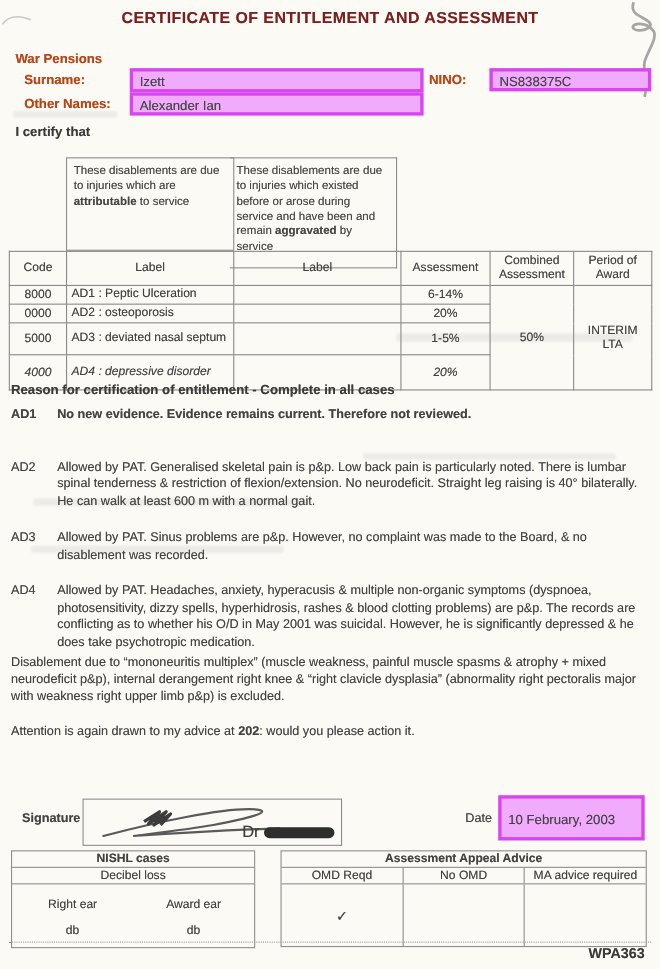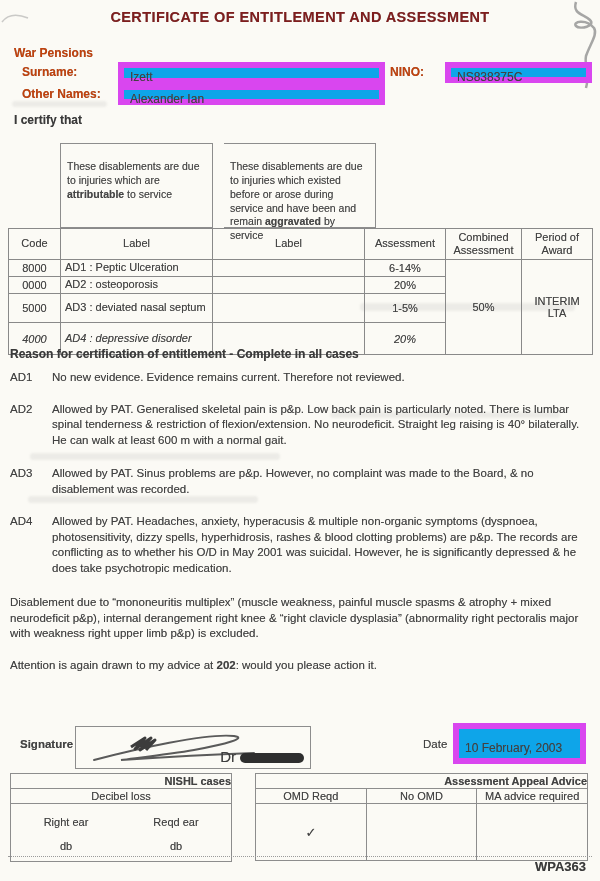--- a/index.html
+++ b/index.html
@@ -20,33 +20,33 @@
   .doc-title {
     top: 9px; left: 0; width: 600px;
     text-align: center;
     font-size: 14.5px; font-weight: bold; letter-spacing: 0.4px;
     color: #7f1d1d;
   }
 
   
   .hdr-label { font-size: 12px; font-weight: bold; color: #c2410c; }
   .field-box {
-    border: 6px solid #d946ef;
-    background: #0ea5e9;
+    border: 3px solid #d946ef;
+    background: #f0abfc;
     font-size: 12px;
     padding: 2px 6px 0 6px;
     color: #424242;
   }
 
   
   .desc-box {
     border: 1px solid #8d8d8d;
     font-size: 10.5px;
     line-height: 1.32;
-    padding: 16px 6px;
+    padding: 5px 6px;
     color: #464646;
   }
 
   
   table.main {
     border-collapse: collapse;
     table-layout: fixed;
     width: 584px;
     font-size: 11px;
   }
@@ -76,21 +76,21 @@
     width: 64px; height: 10px;
     background: #2e2e2e;
     border-radius: 5px;
     vertical-align: middle;
     margin-left: 4px;
   }
 
   
   .btm-table { border: 1px solid #8d8d8d; font-size: 11px; color: #424242; }
   .btm-row { border-bottom: 1px solid #8d8d8d; text-align: center; padding: 1px 0; }
-  .btm-title { font-weight: bold; text-align: right; }
+  .btm-title { font-weight: bold; }
   .appeal-cols { display: flex; border-bottom: 1px solid #8d8d8d; }
   .appeal-cols > div { flex: 1; text-align: center; padding: 1px 0; border-right: 1px solid #8d8d8d; }
   .appeal-cols > div:last-child { border-right: none; }
   .appeal-body { display: flex; height: 56px; }
   .appeal-body > div { flex: 1; border-right: 1px solid #8d8d8d; display: flex; align-items: center; justify-content: center; }
   .appeal-body > div:last-child { border-right: none; }
   .nishl-body { height: 57px; position: relative; font-size: 11px; }
   .nishl-half { position: absolute; width: 50%; text-align: center; }
 
   .footer-line { border-top: 1px dotted #9a9a9a; }
@@ -134,21 +134,21 @@
   <div class="abs field-box" style="top:62px; left:445px; width:147px; height:21px;">NS838375C</div>
 
   <div class="abs hdr-label" style="top:87px; left:22px;">Other Names:</div>
   <div class="abs field-box" style="top:84px; left:118px; width:267px; height:21px;">Alexander Ian</div>
 
   <div class="abs section-heading" style="top:113px; left:14px;">I certify that</div>
 
   <div class="abs desc-box" style="top:143px; left:60px; width:153px; height:85px;">
     <span>These disablements are due to injuries which are </span><span class="bold">attributable</span><span> to service</span>
   </div>
-  <div class="abs desc-box" style="top:143px; left:224px; width:152px; height:85px; border-left:none;">
+  <div class="abs desc-box" style="top:143px; left:209px; width:152px; height:101px; border-left:none;">
     <span>These disablements are due to injuries which existed before or arose during service and have been and remain </span><span class="bold">aggravated</span><span> by service</span>
   </div>
 
   <table class="main abs" style="top:228px; left:8px;">
     <colgroup>
       <col style="width:52px">
         <col style="width:152px">
         <col style="width:152px">
       <col style="width:81px">
         <col style="width:76px">
@@ -188,21 +188,21 @@
       <td class="lbl">AD4 : depressive disorder</td>
       <td></td>
       <td class="c">20%</td>
     </tr>
   </tbody>
     </table>
 
   <div class="abs section-heading" style="top:347px; left:10px;">Reason for certification of entitlement - Complete in all cases</div>
 
   <div class="abs" style="top:370px; left:10px; width:582px;">
-    <div class="reason" style="margin-bottom:16px;">
+    <div class="reason" style="margin-bottom:32px;font-weight:bold;">
       <div class="code">AD1</div>
       <div class="txt">No new evidence.  Evidence remains current.  Therefore not reviewed.</div>
     </div>
     <div class="reason" style="margin-bottom:18px;">
       <div class="code">AD2</div>
       <div class="txt">Allowed by PAT.  Generalised skeletal pain is p&amp;p.  Low back pain is particularly noted.  There is lumbar spinal tenderness &amp; restriction of flexion/extension.  No neurodeficit.  Straight leg raising is 40° bilaterally.  He can walk at least 600 m with a normal gait.</div>
     </div>
     <div class="reason" style="margin-bottom:17px;">
       <div class="code">AD3</div>
       <div class="txt">Allowed by PAT.  Sinus problems are p&amp;p. However, no complaint was made to the Board, &amp; no disablement was recorded.</div>
@@ -231,21 +231,21 @@
   </div>
 
   <div class="abs body-par" style="top:737px; left:423px;text-align:right;">Date</div>
   <div class="abs field-box" style="top:723px; left:453px; width:133px; height:41px; padding-top:12px; ">10 February, 2003</div>
 
   <div class="abs btm-table" style="top:773px; left:10px; width:222px;">
     <div class="btm-row btm-title">NISHL cases</div>
     <div class="btm-row">Decibel loss</div>
     <div class="nishl-body">
       <div class="nishl-half" style="top:12px; left:0;">Right ear</div>
-      <div class="nishl-half" style="top:12px; left:50%;">Reqd ear</div>
+      <div class="nishl-half" style="top:12px; left:50%;">Award ear</div>
       <div class="nishl-half" style="top:36px; left:0;">db</div>
       <div class="nishl-half" style="top:36px; left:50%;">db</div>
     </div>
   </div>
 
   <div class="abs btm-table" style="top:773px; left:255px; width:333px;">
     <div class="btm-row btm-title">Assessment Appeal Advice</div>
     <div class="appeal-cols">
       <div>OMD Reqd</div>
       <div>No OMD</div>

